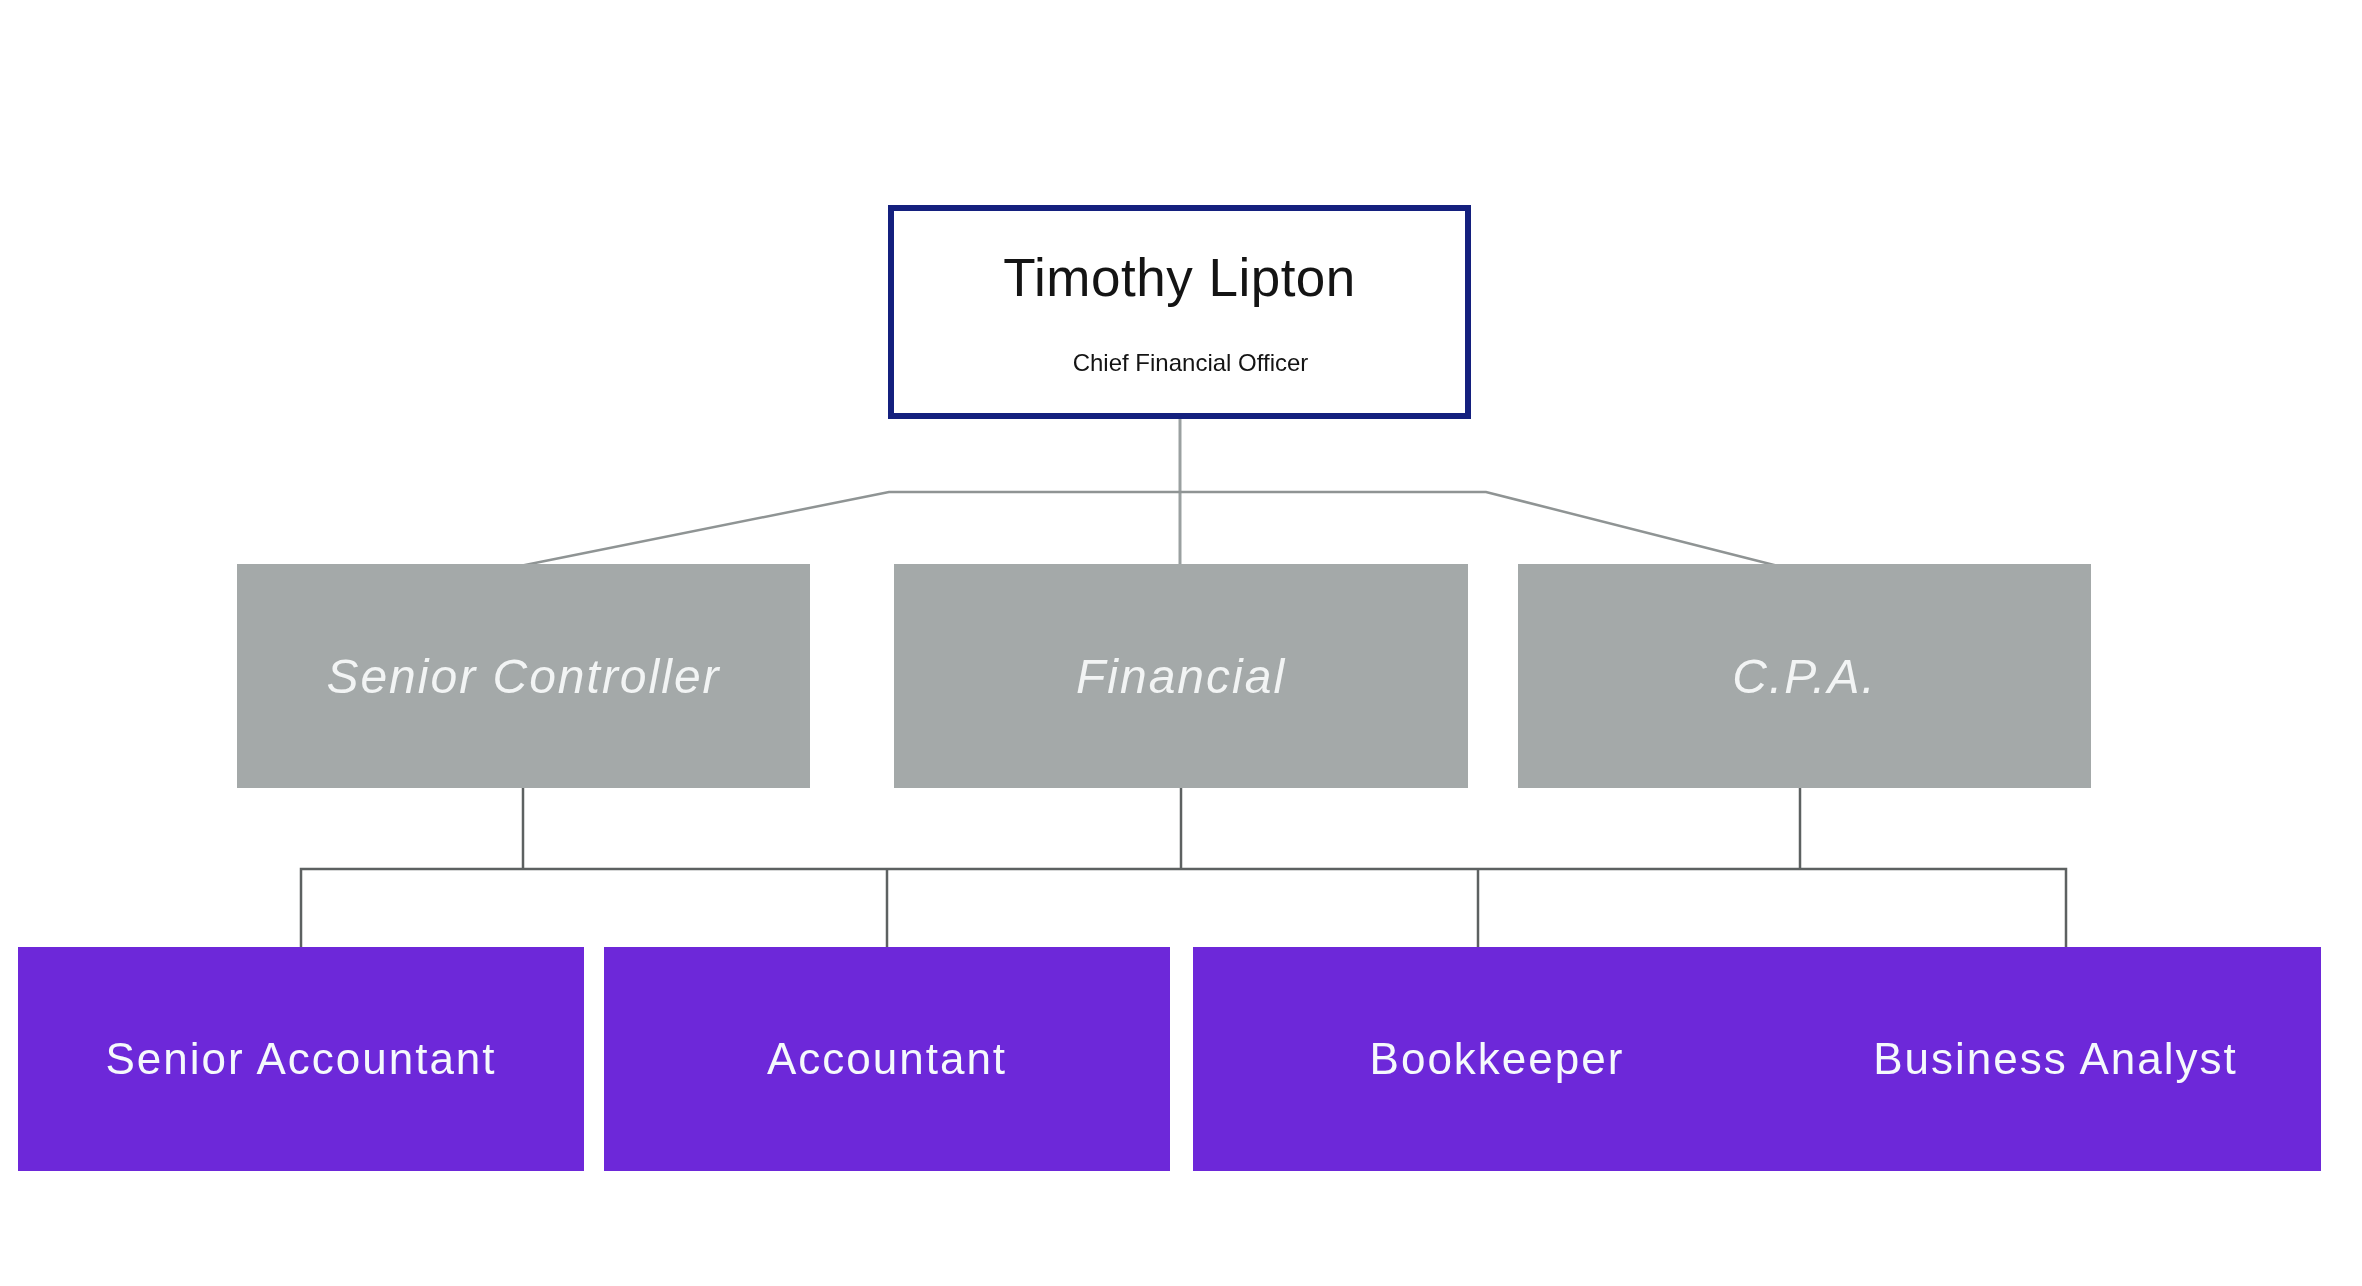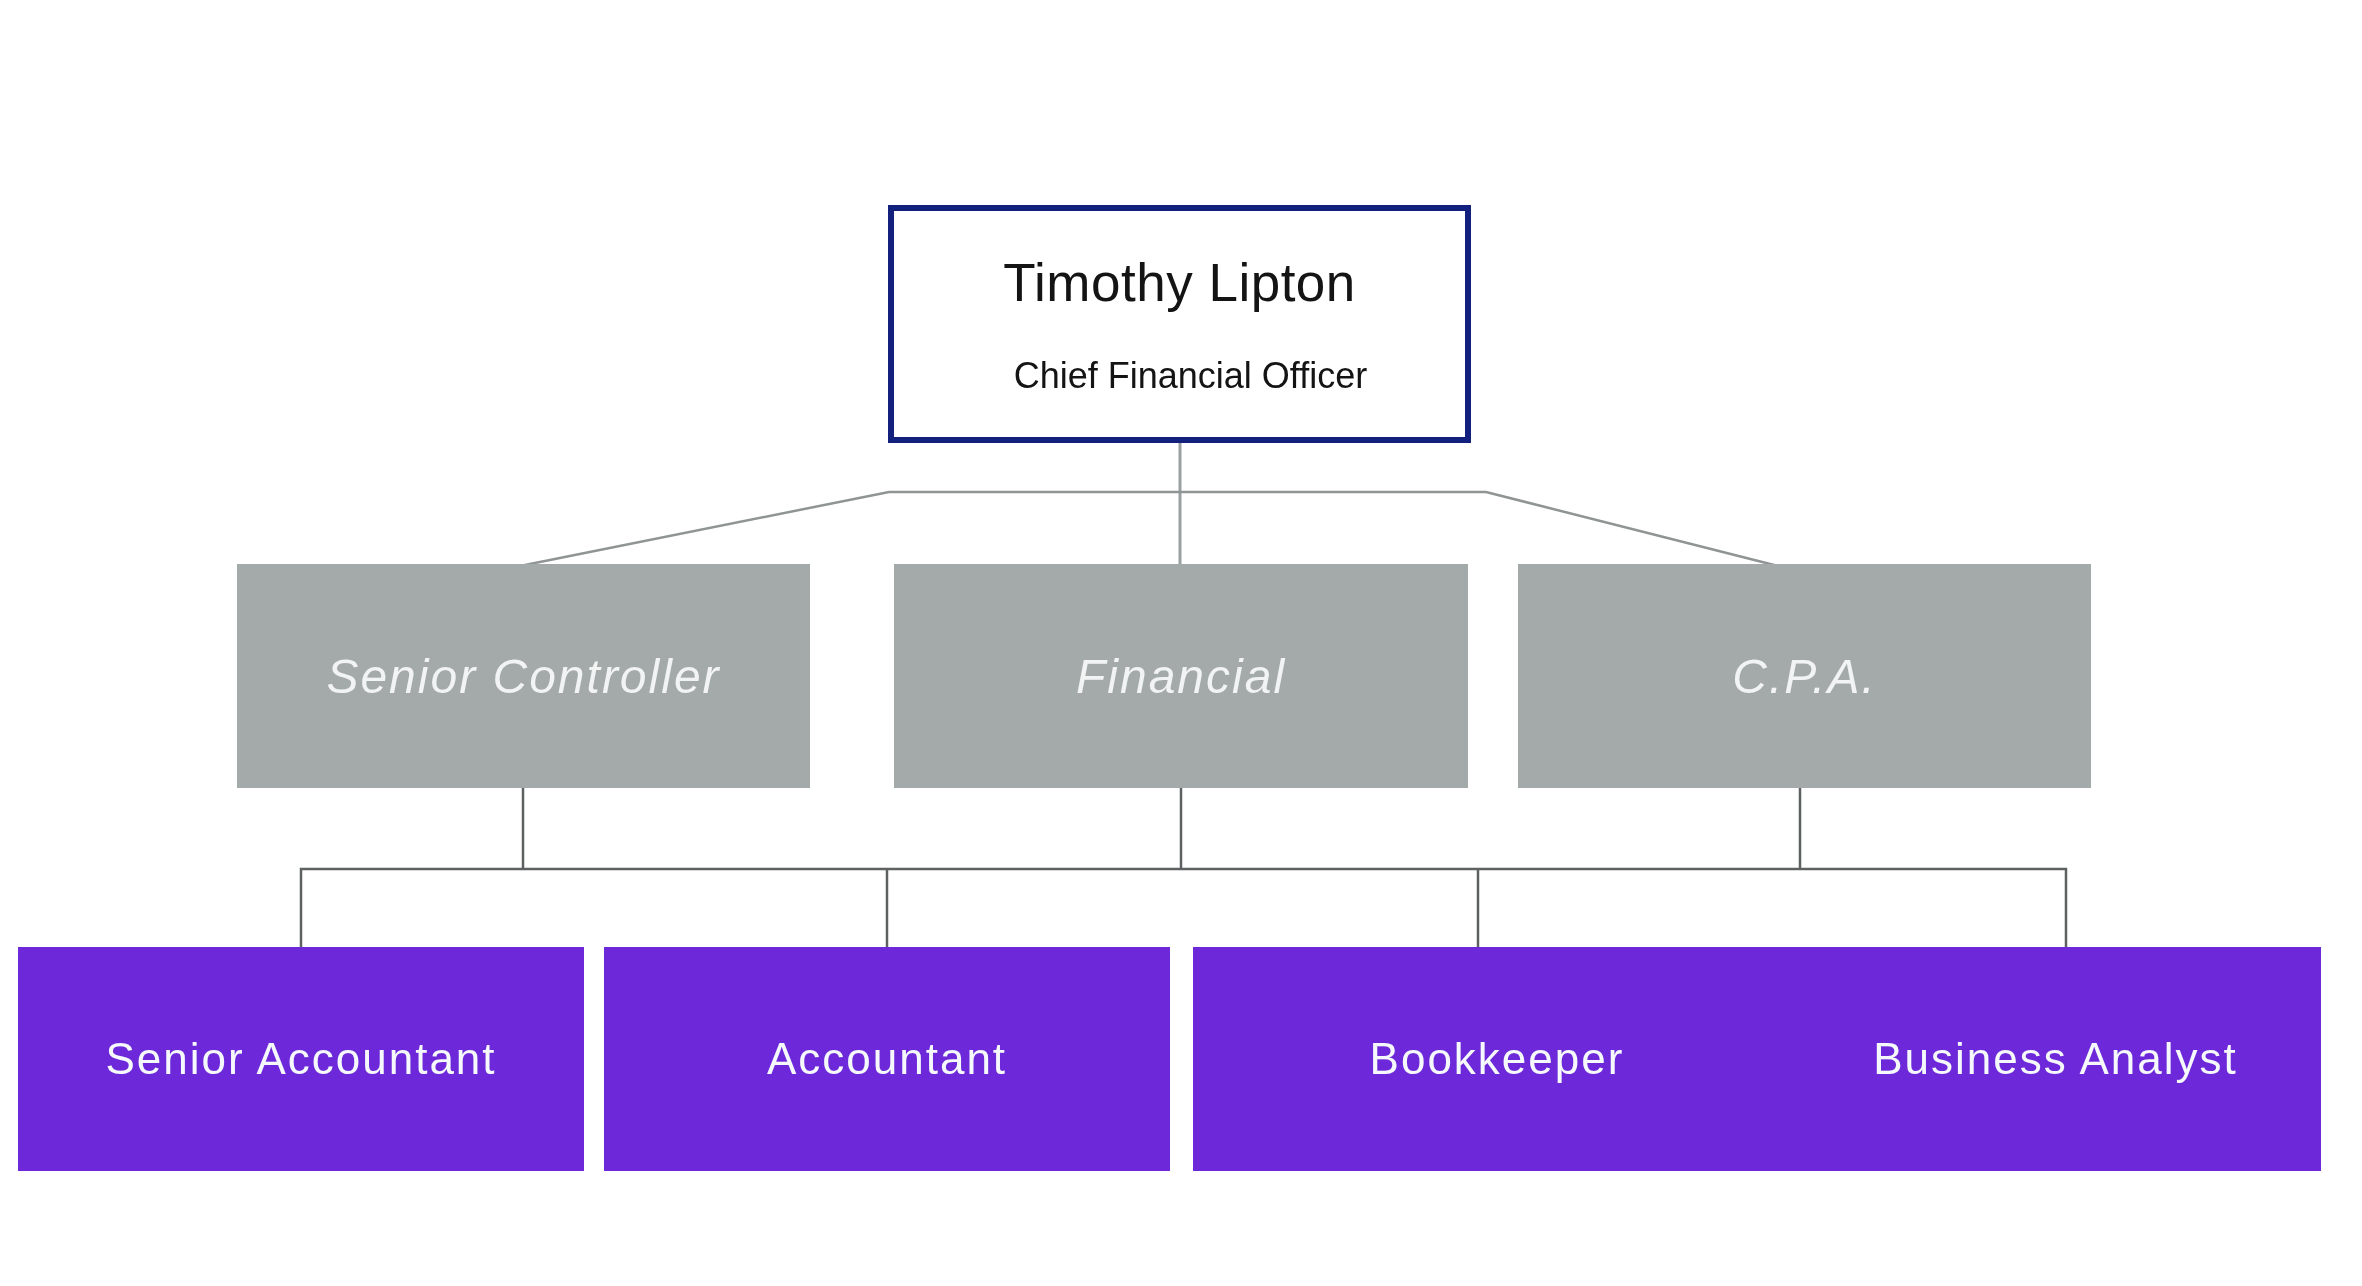--- a/index.html
+++ b/index.html
@@ -43,33 +43,33 @@
     flex-direction: column;
     align-items: center;
     justify-content: center;
     text-align: center;
     box-sizing: border-box;
   }
   .node-root {
     left: 888px;
     top: 205px;
     width: 583px;
-    height: 238px;
+    height: 214px;
     background: #ffffff;
     border: 6px solid #14207e;
     color: #141414;
     gap: 40px;
   }
   .root-name {
     font-size: 53px;
     line-height: 1.2;
     letter-spacing: 0.5px;
   }
   .root-title {
-    font-size: 36px;
+    font-size: 24px;
     line-height: 1.2;
     margin-left: 22px;
   }
   .node-l2 {
     top: 564px;
     height: 224px;
     background: #a4a9a9;
     color: #f2f4f4;
     font-size: 48px;
     letter-spacing: 2px;

